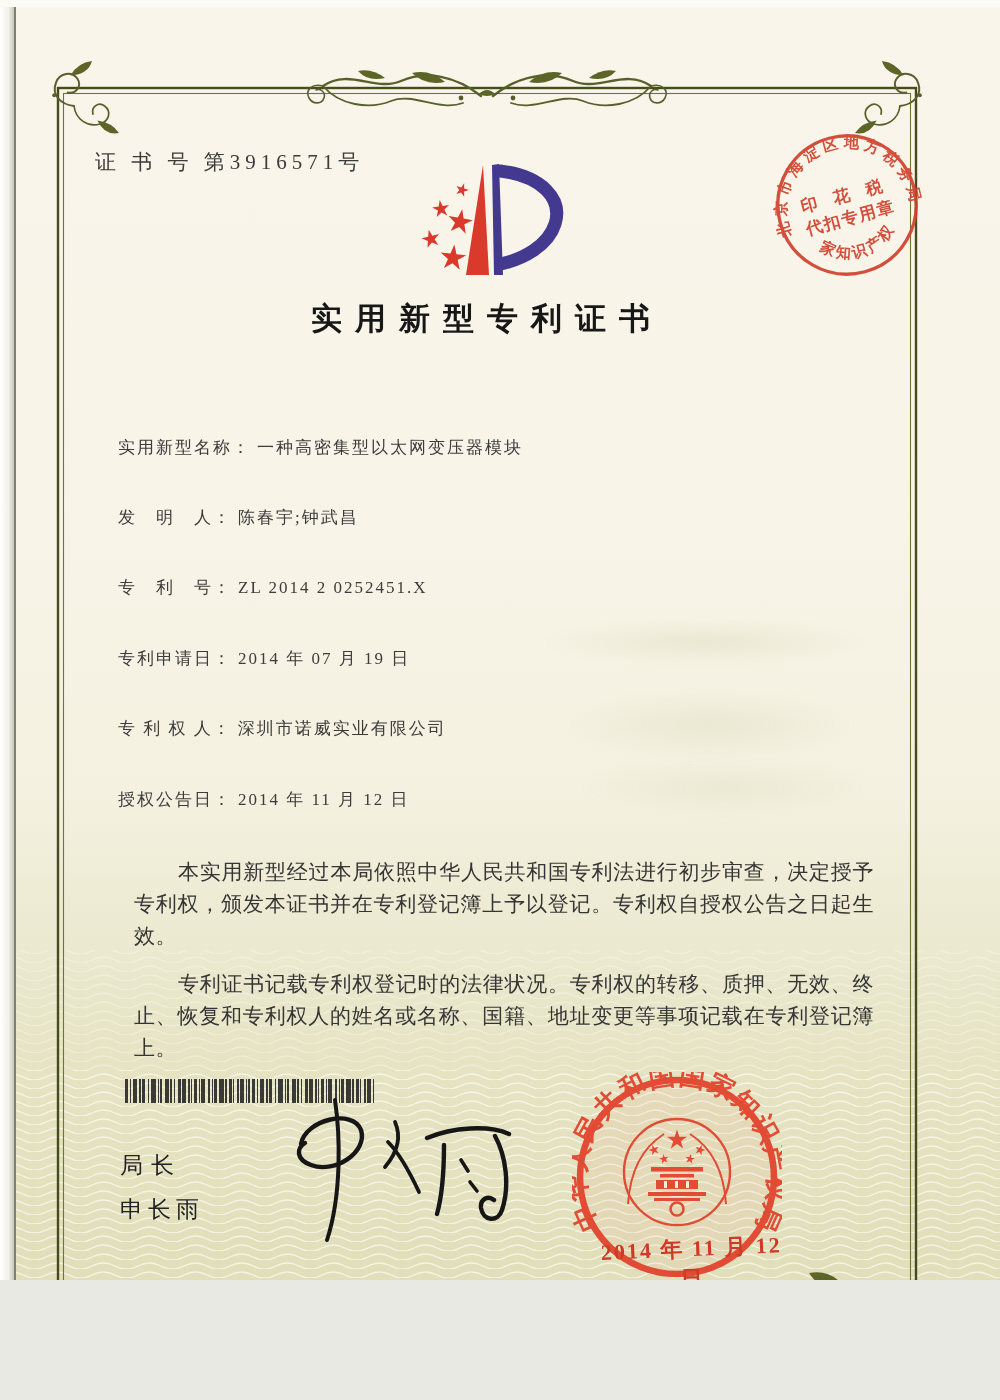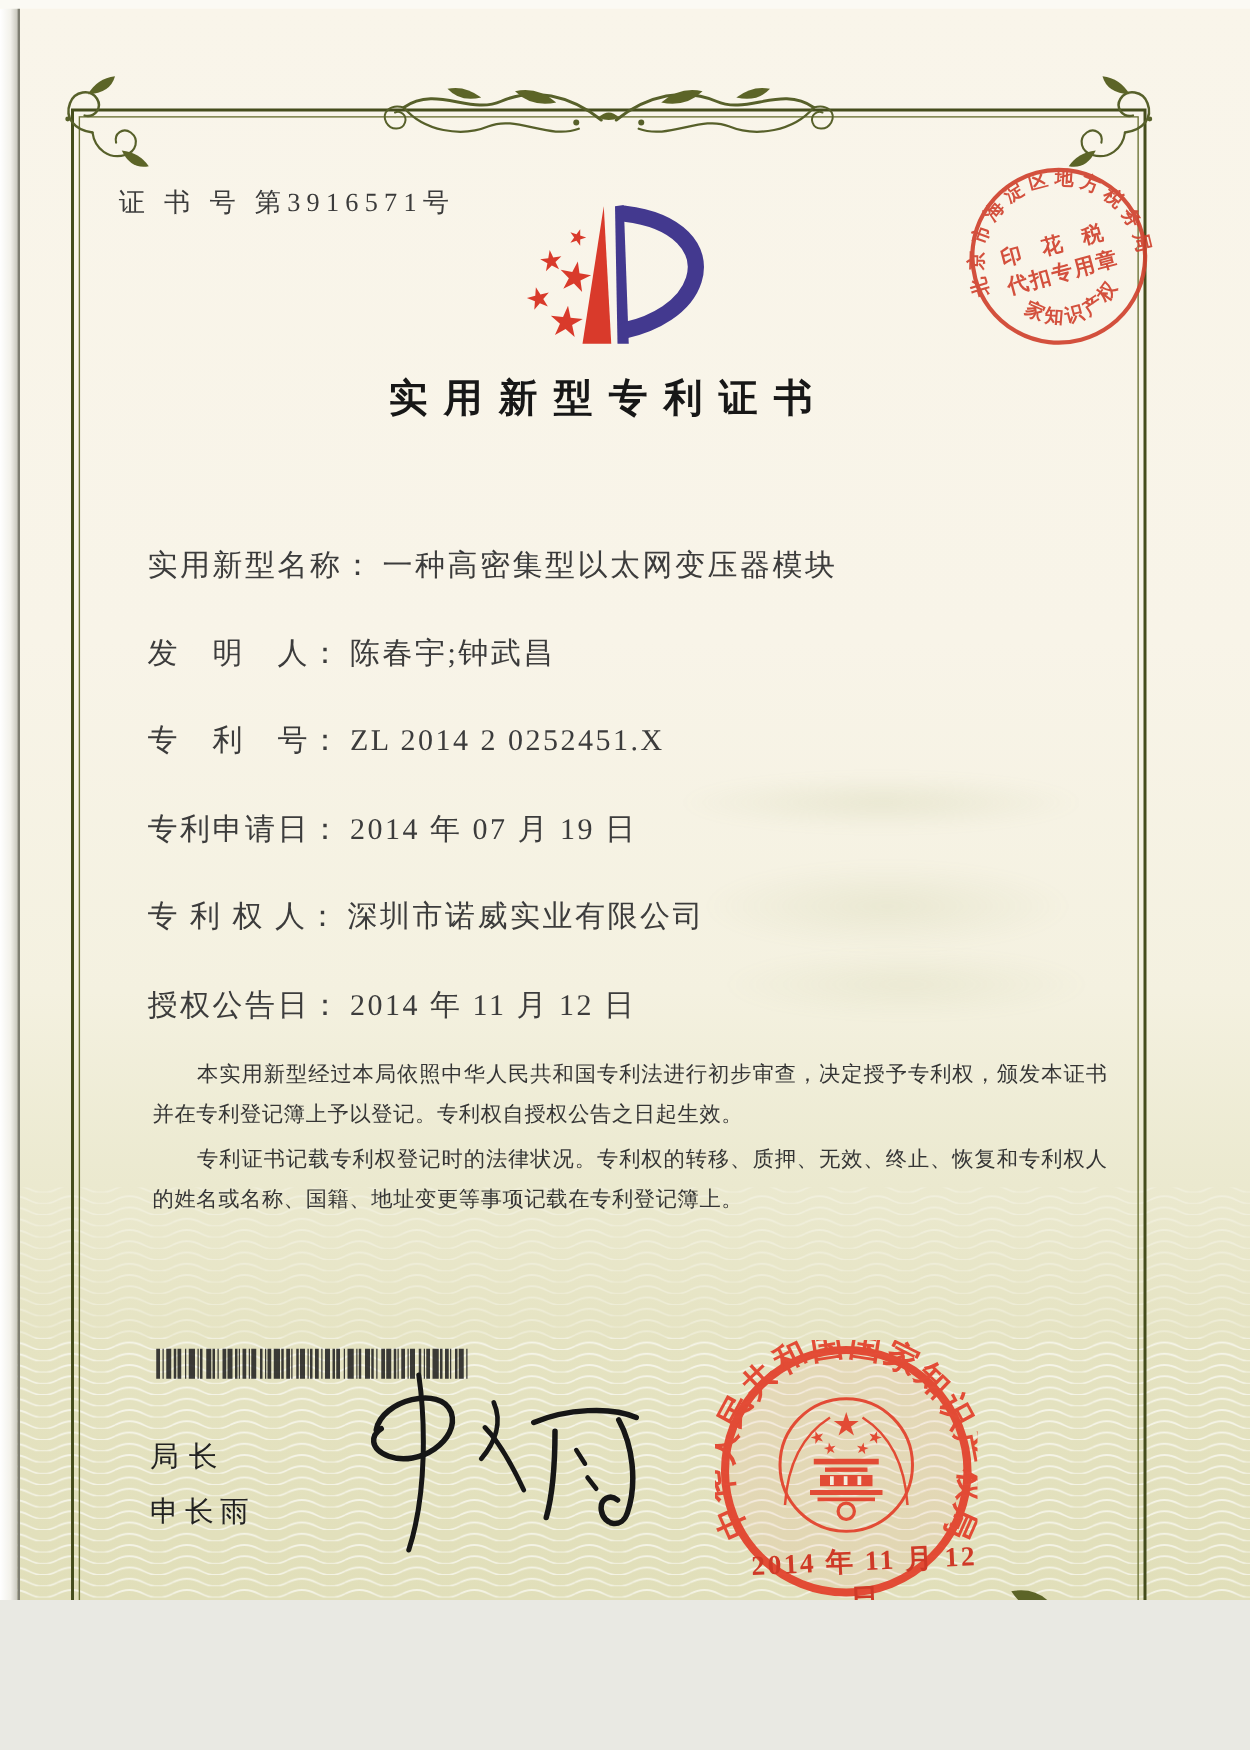--- a/index.html
+++ b/index.html
@@ -11,24 +11,24 @@
   .scan-top{position:absolute;left:0;top:0;width:1000px;height:7px;background:#fbfaf4;z-index:5;}
   .deco{position:absolute;left:0;top:0;z-index:1;}
   .blob{position:absolute;z-index:1;filter:blur(5px);opacity:.5;}
   .b1{left:540px;top:620px;width:330px;height:44px;background:radial-gradient(ellipse at center,rgba(160,168,105,.30),rgba(160,168,105,0) 70%);}
   .b2{left:560px;top:690px;width:300px;height:70px;background:radial-gradient(ellipse at center,rgba(160,168,105,.26),rgba(160,168,105,0) 70%);}
   .b3{left:575px;top:760px;width:300px;height:55px;background:radial-gradient(ellipse at center,rgba(160,168,105,.22),rgba(160,168,105,0) 70%);}
   .cert-no{position:absolute;left:95px;top:148px;font-size:21px;letter-spacing:5px;color:#3b3b3b;z-index:3;}
   .logo{position:absolute;left:400px;top:152px;z-index:3;}
   .title{position:absolute;left:0;top:298px;width:974px;text-align:center;font-size:31px;font-weight:700;
     letter-spacing:13px;color:#171717;z-index:3;}
-  .field{position:absolute;left:118px;width:780px;font-size:24px;color:#3c3c3c;letter-spacing:2px;z-index:3;white-space:nowrap;}
+  .field{position:absolute;left:118px;width:780px;font-size:17px;color:#3c3c3c;letter-spacing:2px;z-index:3;white-space:nowrap;}
   .field .fvalue{margin-left:6px;}
   .bodytext{position:absolute;left:118px;top:840px;width:772px;z-index:3;}
-  .bodytext p{margin:4px;font-size:17px;line-height:32px;color:#353535;text-align:justify;text-indent:2.1em;letter-spacing:.5px;}
+  .bodytext p{margin:16px;font-size:21px;line-height:32px;color:#353535;text-align:justify;text-indent:2.1em;letter-spacing:.5px;}
   .officer-title{position:absolute;left:120px;top:1150px;font-size:23px;letter-spacing:8px;color:#222;z-index:3;font-family:"Liberation Sans","DejaVu Sans",sans-serif;}
   .officer-name{position:absolute;left:120px;top:1194px;font-size:23px;letter-spacing:5px;color:#222;z-index:3;font-family:"Liberation Sans","DejaVu Sans",sans-serif;}
   .signature{position:absolute;left:255px;top:1090px;z-index:3;}
   .barcode{position:absolute;left:122px;top:1076px;z-index:3;}
   .tax-stamp{position:absolute;left:758px;top:116px;z-index:4;}
   .seal{position:absolute;left:572px;top:1072px;z-index:4;}
   .seal-date{position:absolute;left:597px;top:1234px;width:190px;text-align:center;font-size:22px;color:#cf3a27;
     letter-spacing:2px;transform:rotate(-2.5deg);z-index:5;font-weight:700;}
   .page-footer{position:absolute;left:58px;top:1294px;width:858px;text-align:center;font-size:17.5px;
     letter-spacing:3px;color:#454545;z-index:3;}

